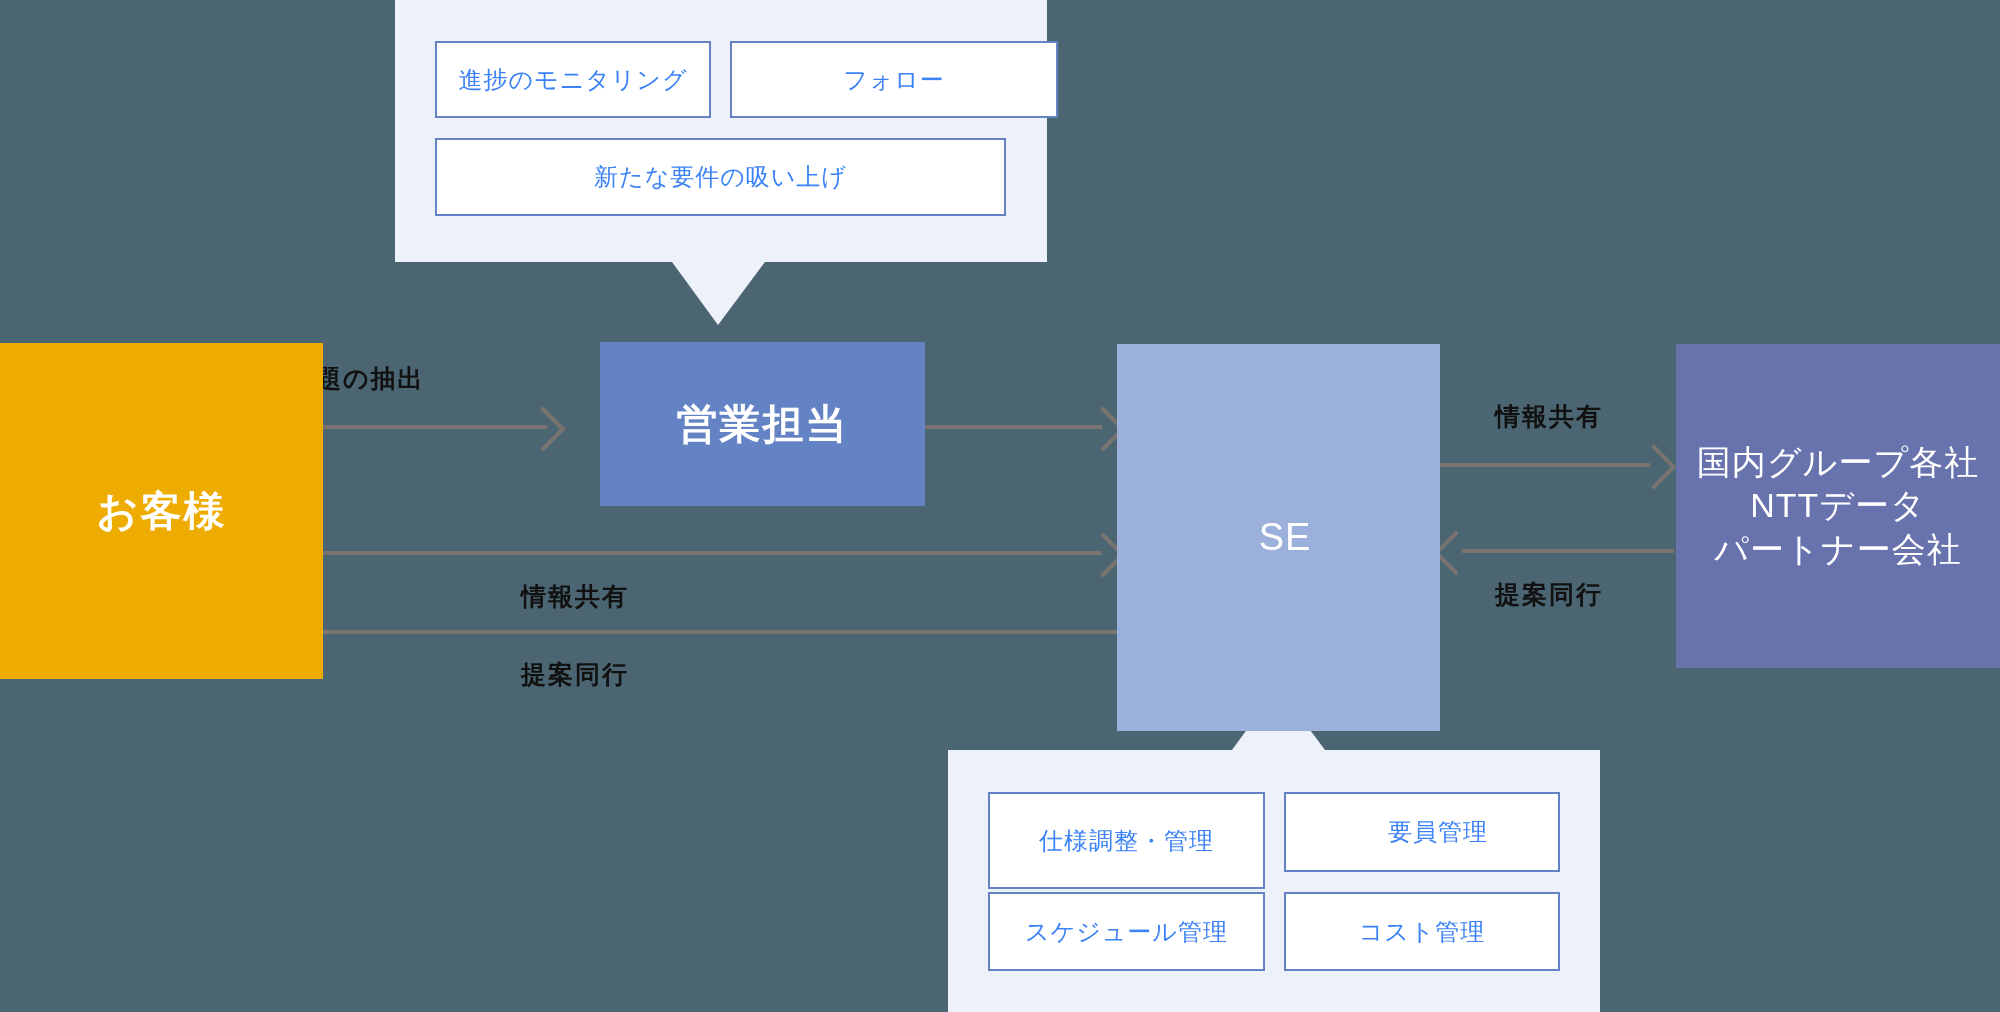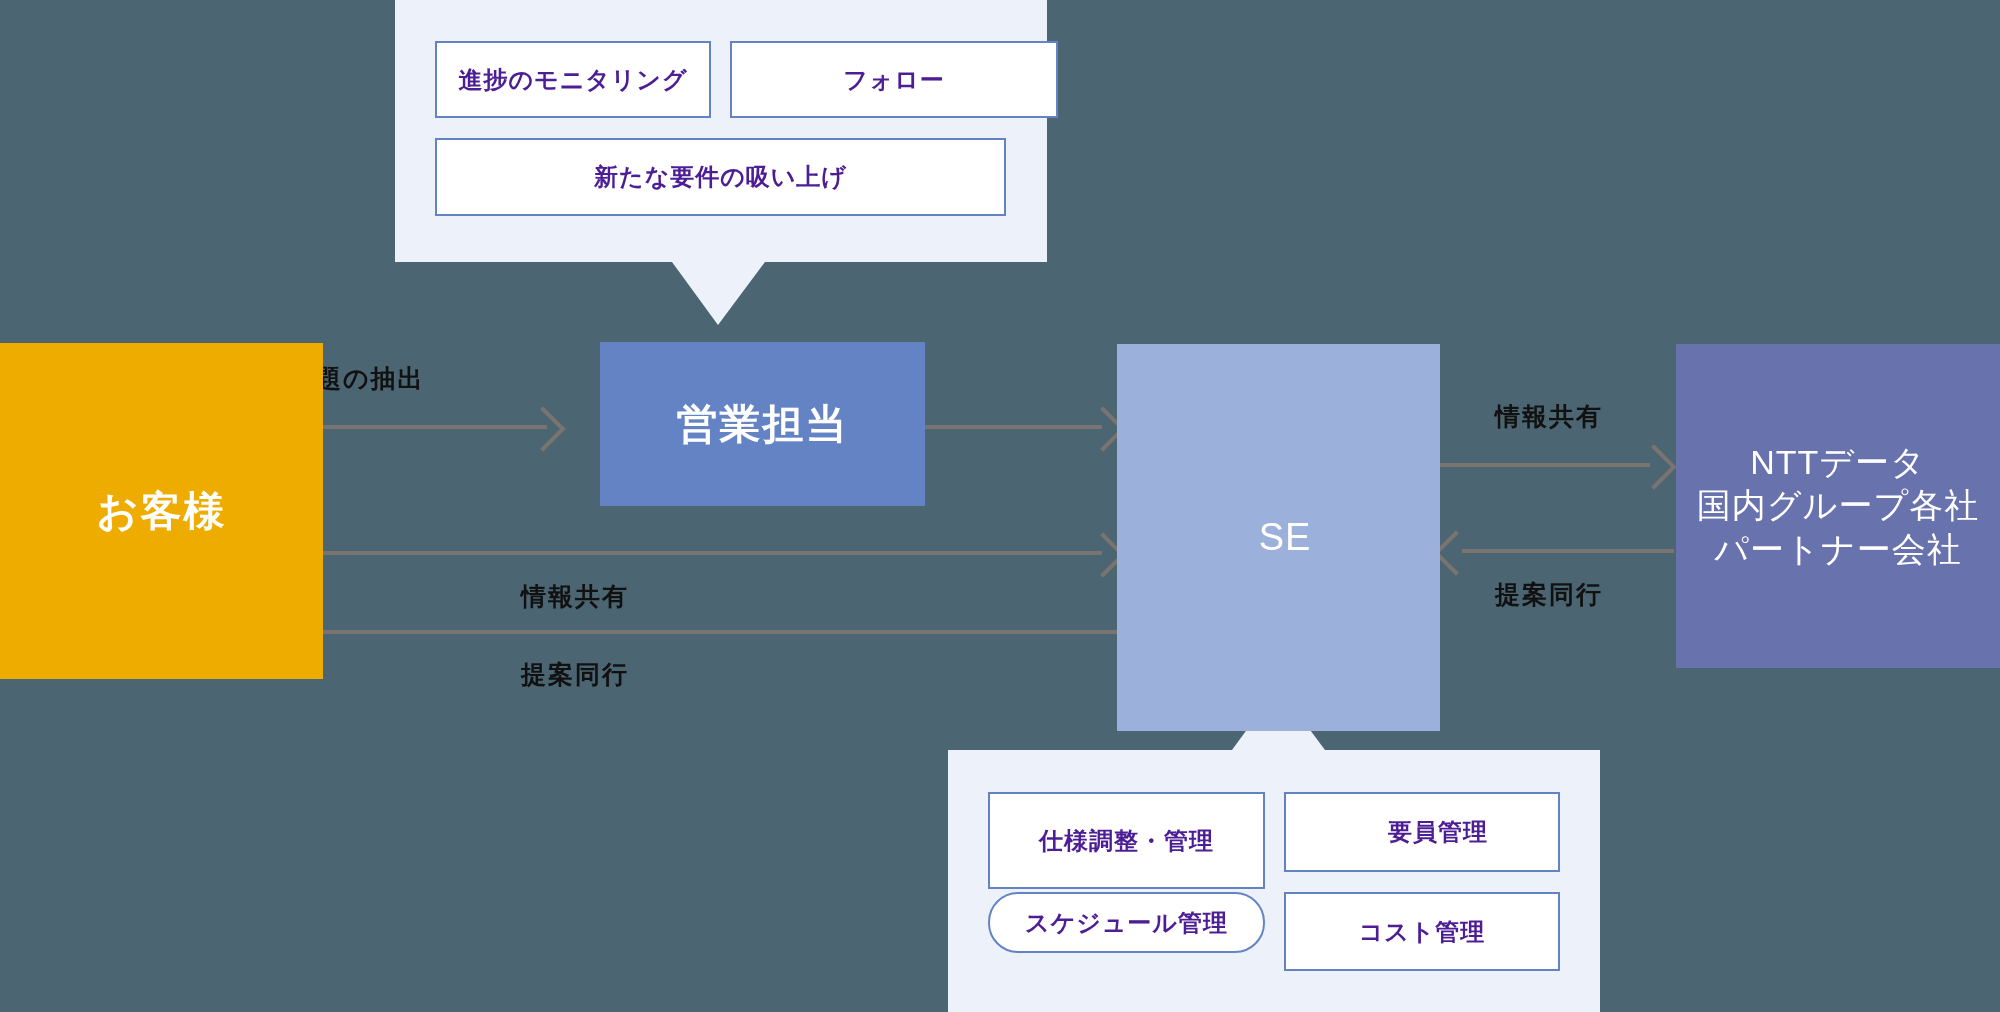--- a/index.html
+++ b/index.html
@@ -65,33 +65,33 @@
     border-left:46px solid transparent;
     border-right:47px solid transparent;
     border-bottom:63px solid #EDF1FA;
   }
 
   
   .tag{
     position:absolute;
     background:#FFFFFF;
     border:2px solid #6383C4;
-    color:#4c1d95;
+    color:#3b82f6;
     display:flex;align-items:center;justify-content:center;
-    font-size:24px;font-weight:700;letter-spacing:1px;
+    font-size:24px;font-weight:400;letter-spacing:1px;
     box-sizing:border-box;
   }
   
   #tag-monitoring{left:435px;top:41px;width:276px;height:77px;}
   #tag-follow{left:730px;top:41px;width:328px;height:77px;}
   #tag-newreq{left:435px;top:138px;width:571px;height:78px;}
   
   #tag-spec{left:988px;top:792px;width:277px;height:97px;}
   #tag-staff{left:1284px;top:792px;width:276px;height:80px;padding-left:32px;}
-  #tag-schedule{left:988px;top:892px;width:277px;height:61px;border-radius:30px;}
+  #tag-schedule{left:988px;top:892px;width:277px;height:79px;}
   #tag-cost{left:1284px;top:892px;width:276px;height:79px;}
 
   
   .arrow-line{
     position:absolute;
     height:4px;
     background:#7A7470;
   }
   .arrow-head{
     position:absolute;
@@ -176,19 +176,19 @@
   <div class="node" id="node-sales">
     <span>営業担当</span>
   </div>
 
   <div class="node" id="node-se">
     <span>SE</span>
   </div>
 
   <div class="node" id="node-partners">
     <span class="lines">
+      <span>国内グループ各社</span>
       <span>NTTデータ</span>
-      <span>国内グループ各社</span>
       <span>パートナー会社</span>
     </span>
   </div>
 
 </div>
 
 </body></html>

